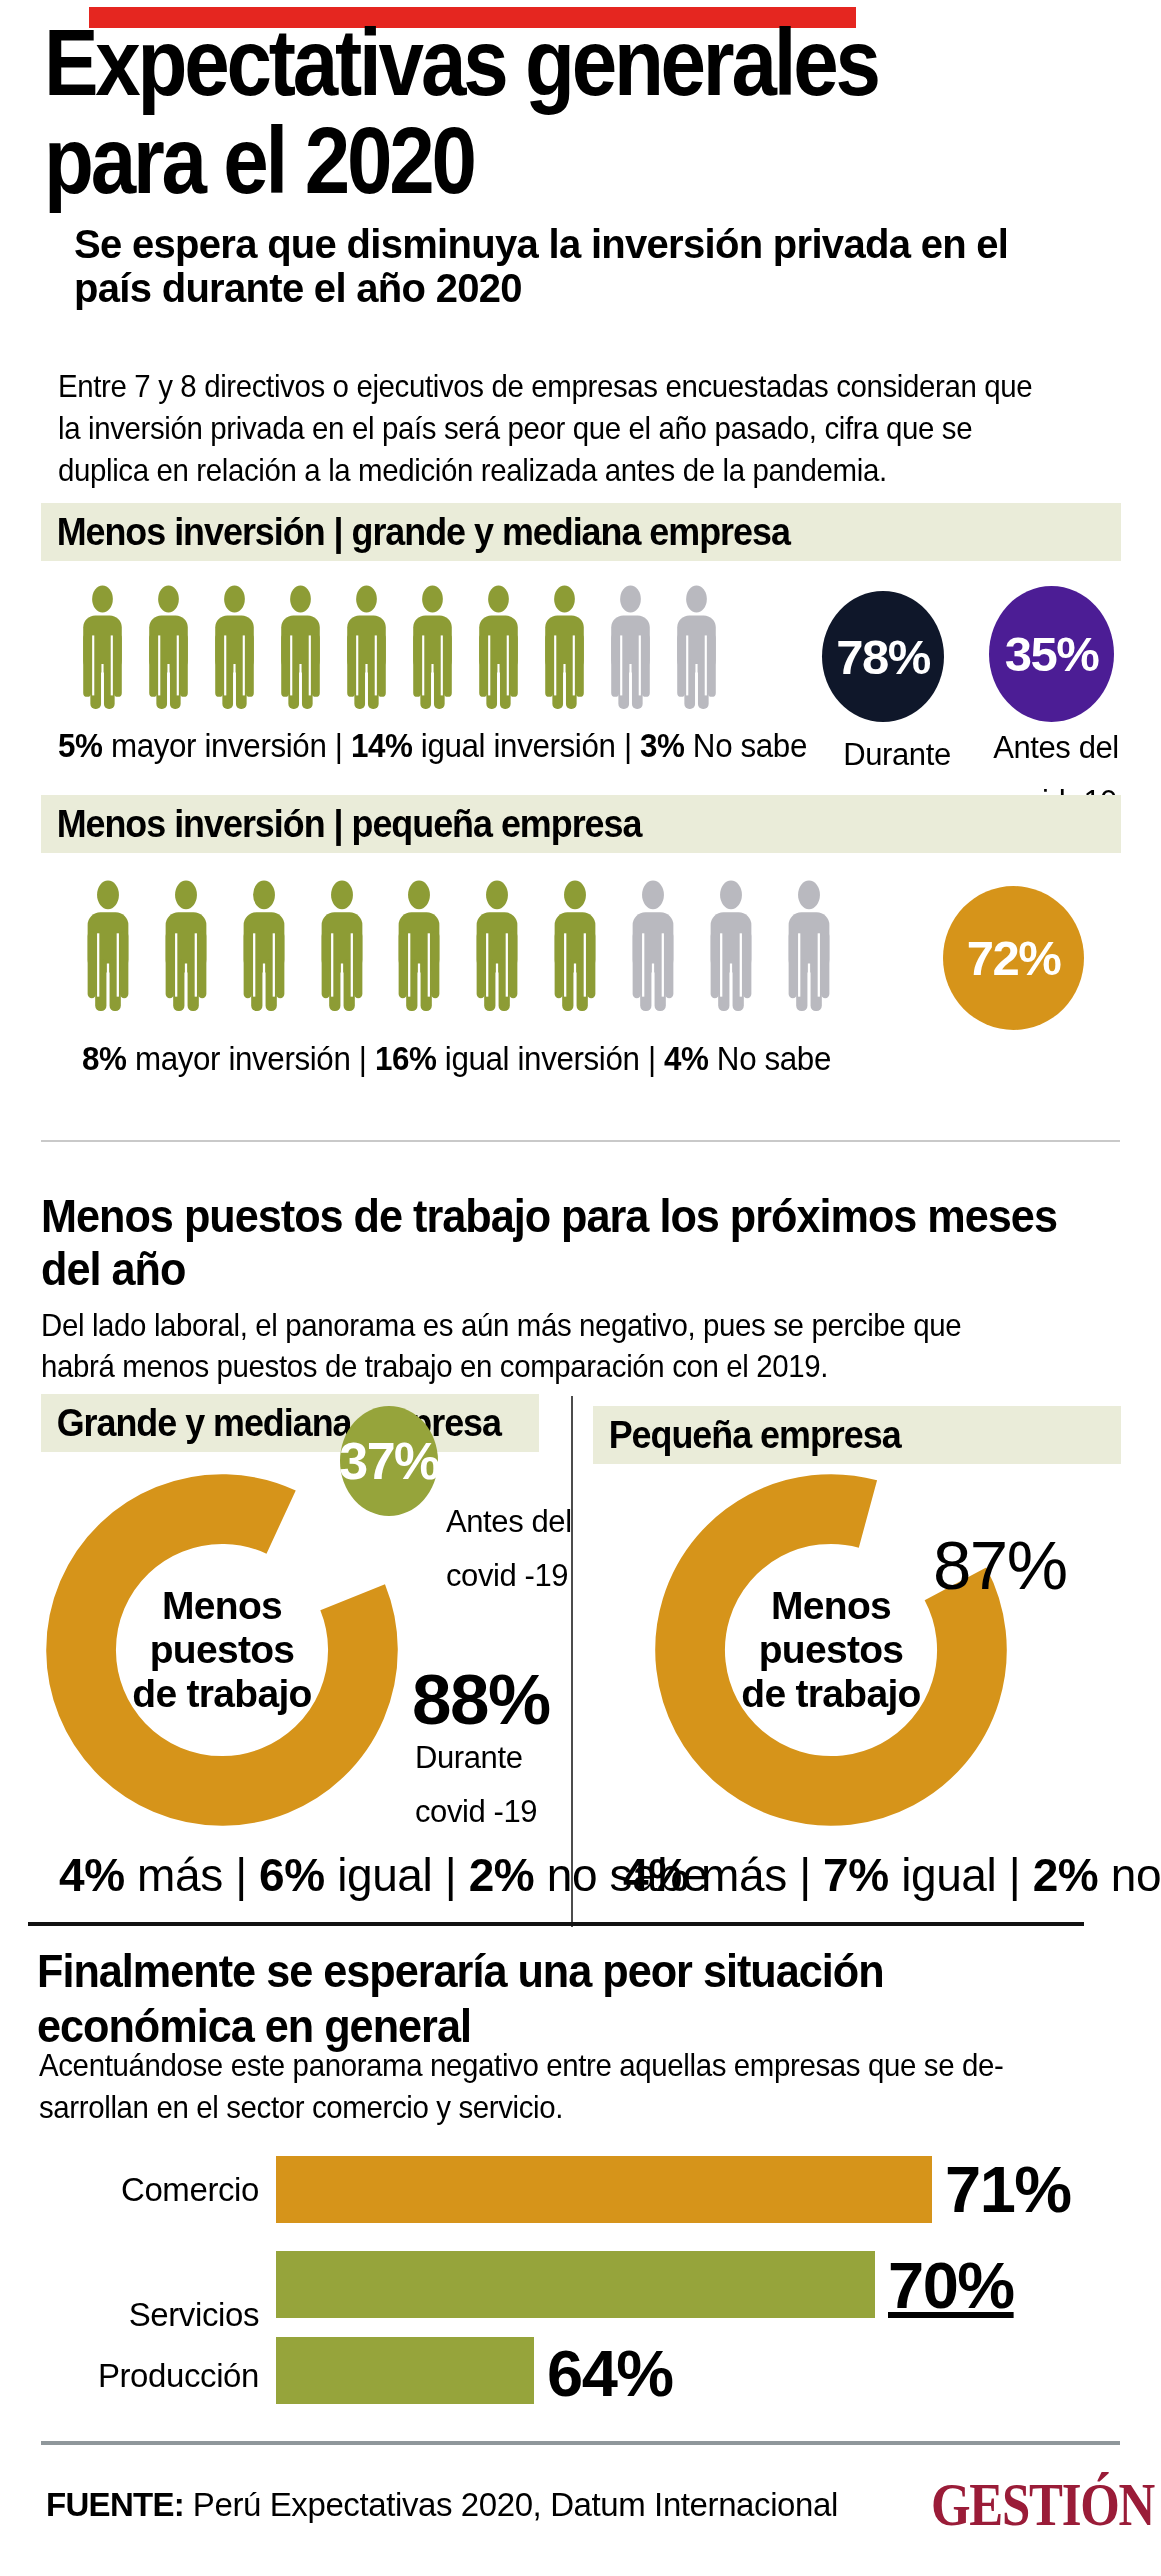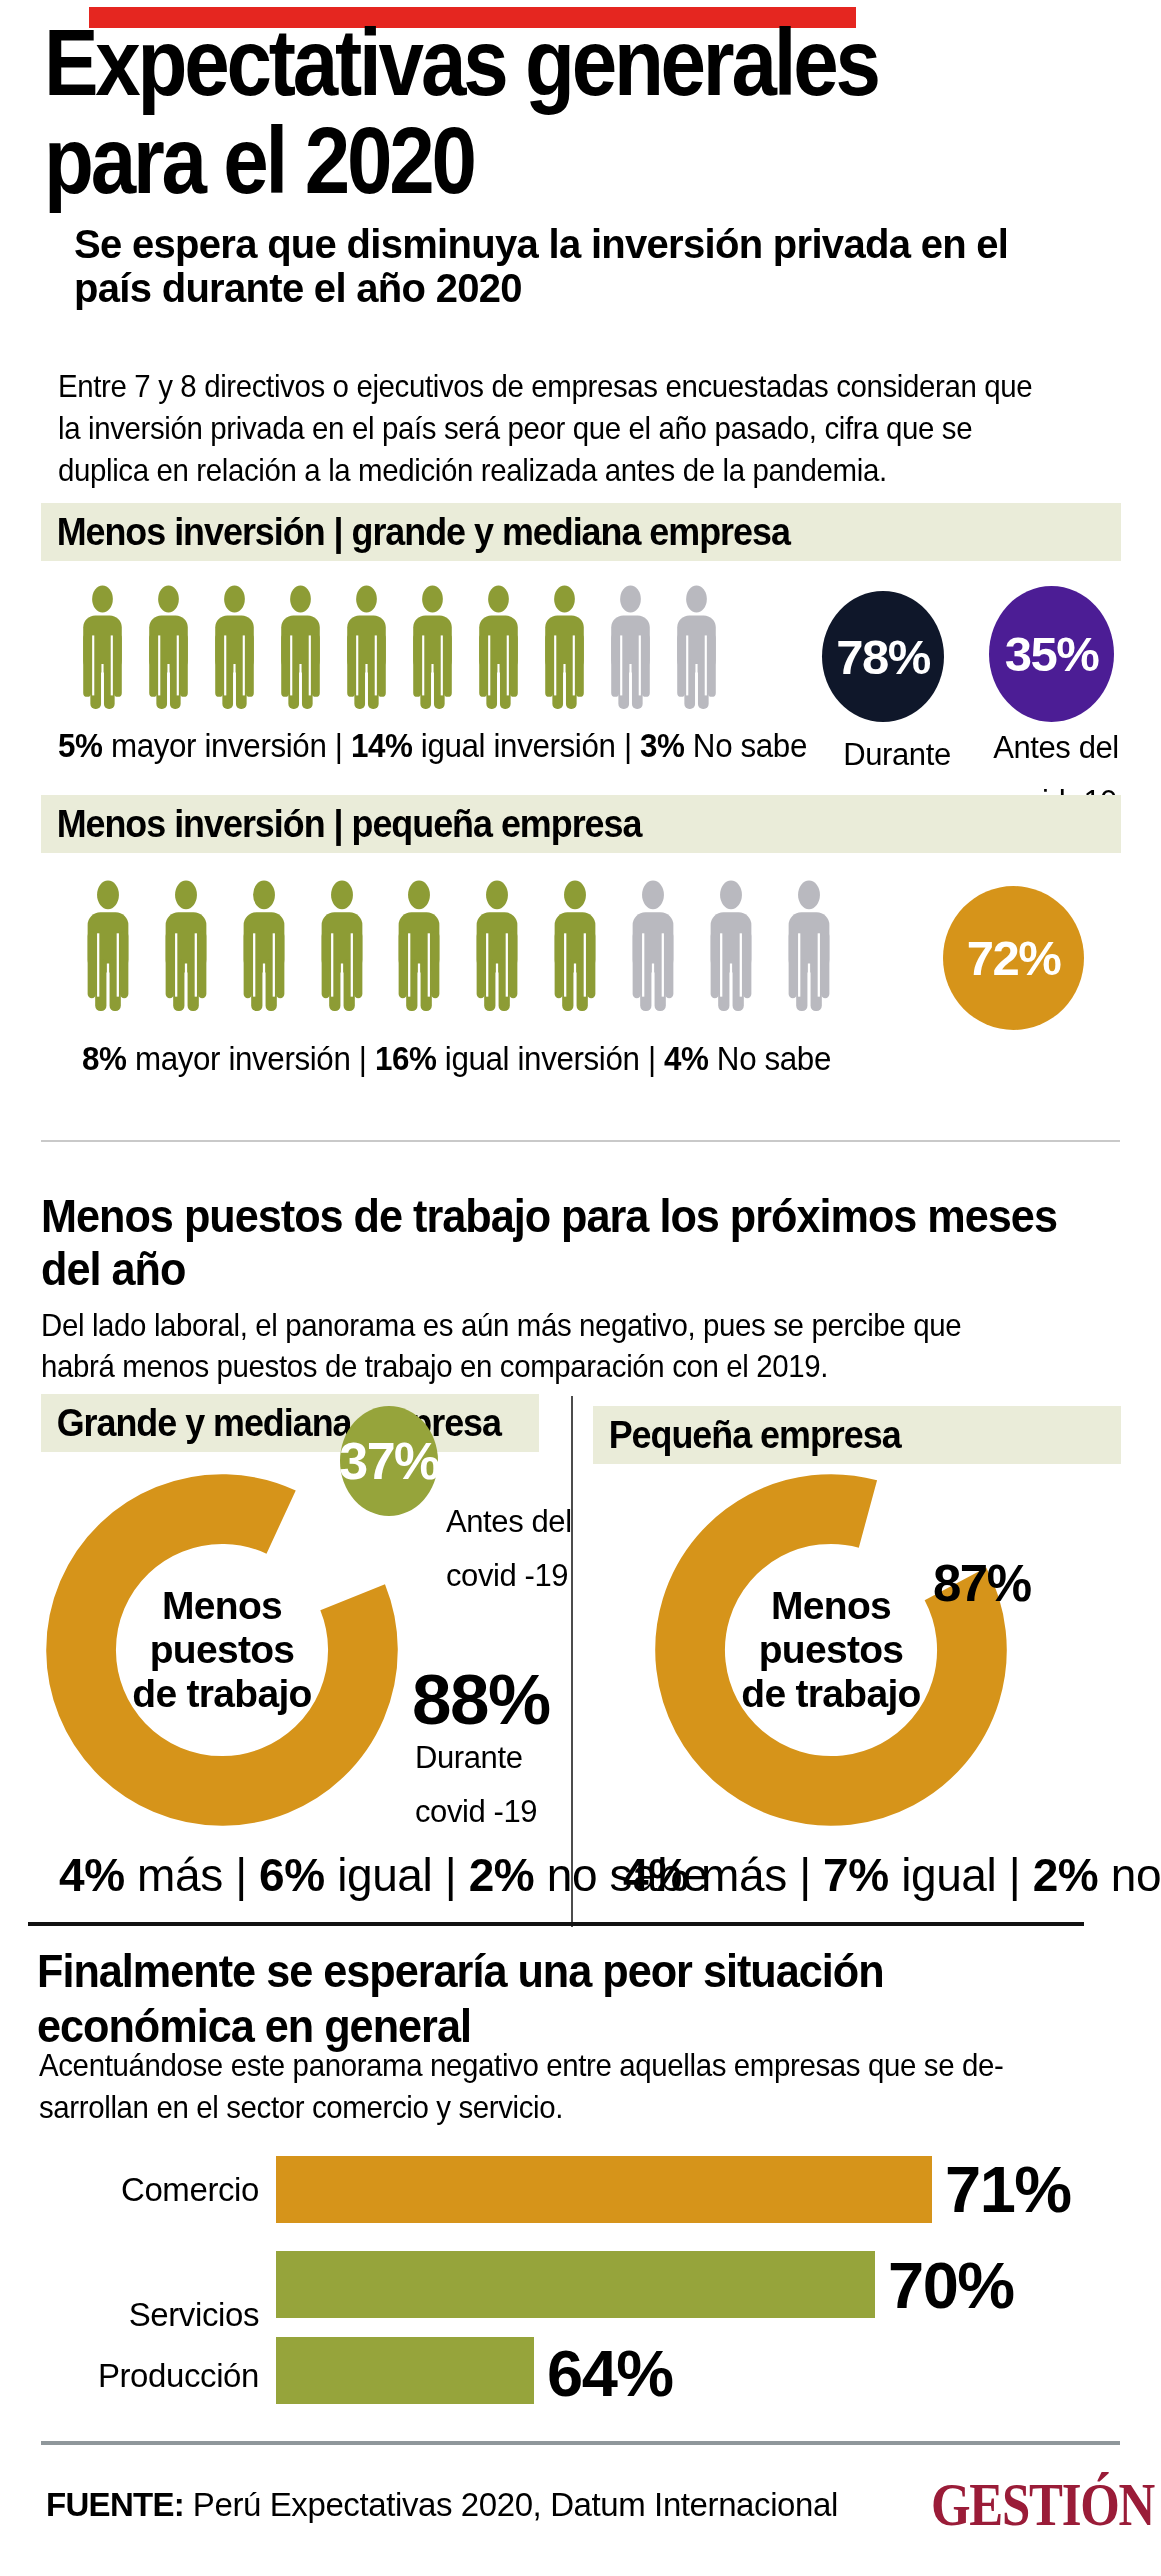--- a/index.html
+++ b/index.html
@@ -59,21 +59,21 @@
   #donut-left{left:44px;top:1472px;}
   #donut-right{left:653px;top:1472px;}
   .donut-center{width:356px;text-align:center;font-size:39px;line-height:44px;font-weight:bold;letter-spacing:-0.7px;}
   #donut-left-center{left:44px;top:1584px;}
   #donut-right-center{left:653px;top:1584px;}
 
   #badge37{left:340px;top:1406px;width:98px;height:110px;font-size:52px;}
   #lbl-antes-left{left:446px;top:1495px;width:163px;text-align:left;}
   #big88{left:412px;top:1659px;font-size:71px;font-weight:bold;letter-spacing:-1.5px;}
   #lbl-durante-left{left:415px;top:1731px;width:163px;text-align:left;}
-  #big87{left:933px;top:1526px;font-size:51px;font-weight:bold;letter-spacing:-1.5px;margin-top:28px;}
+  #big87{left:933px;top:1526px;font-size:69px;font-weight:normal;letter-spacing:-1.5px;}
 
   .donut-cap{font-size:46px;letter-spacing:-0.4px;text-align:center;white-space:nowrap;font-weight:500;}
   #cap-donut-left{left:59px;top:1848px;width:467px;}
   #cap-donut-right{left:623px;top:1848px;width:467px;}
 
   #rule-black{left:28px;top:1922px;width:1056px;height:4.4px;background:#111;}
 
   
   #eco-title{left:37px;top:1943px;font-size:47px;line-height:55px;font-weight:bold;letter-spacing:-1.1px;}
   #eco-body{left:39px;top:2044px;font-size:32px;line-height:42px;letter-spacing:-0.4px;font-weight:500;}
@@ -81,21 +81,21 @@
   .bar-label{font-size:33px;text-align:right;width:215px;letter-spacing:-0.4px;}
   #bar-label-0{left:44px;top:2171px;}
   #bar-label-1{left:44px;top:2268px;margin-top:28px;}
   #bar-label-2{left:44px;top:2357px;}
   .bar{height:67px;left:276px;}
   #bar-0{top:2156px;}
   #bar-1{top:2251px;}
   #bar-2{top:2337px;}
   .bar-pct{font-size:65px;font-weight:bold;letter-spacing:-1.5px;}
   #bar-pct-0{top:2152px;}
-  #bar-pct-1{top:2248px;}
+  #bar-pct-1{top:2248px;text-decoration:underline;}
   #bar-pct-2{top:2336px;}
 
   #rule-footer{left:41px;top:2441px;width:1079px;height:3.7px;background:#8f979b;}
   #source{left:46px;top:2486px;font-size:33px;letter-spacing:-0.4px;}
   #source b{letter-spacing:-0.7px;}
   #brand{right:27px;top:2469px;font-family:"Liberation Serif",serif;font-weight:bold;
          font-size:62px;letter-spacing:-1.5px;transform:scaleX(.82);transform-origin:100% 0;}
 
   .fmt-pct b{font-weight:bold;}
 </style>

